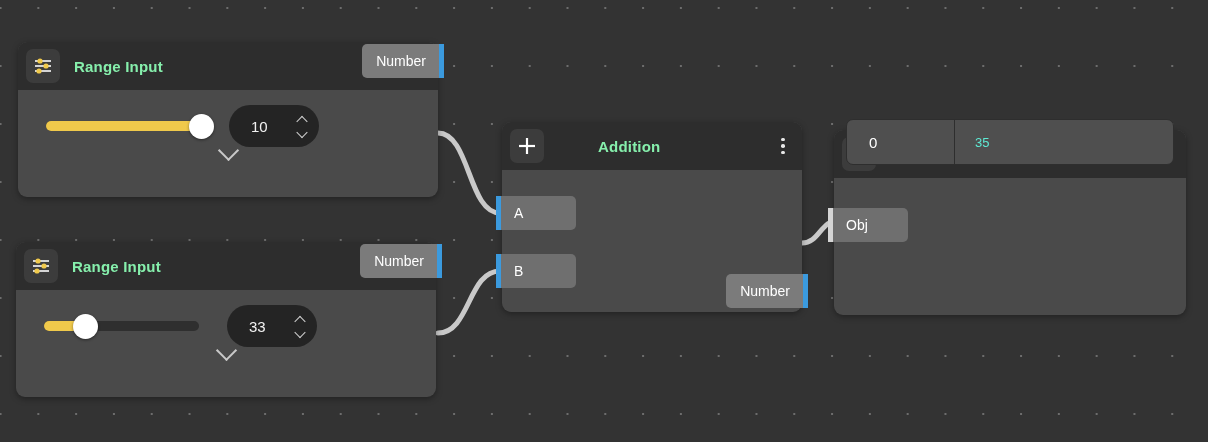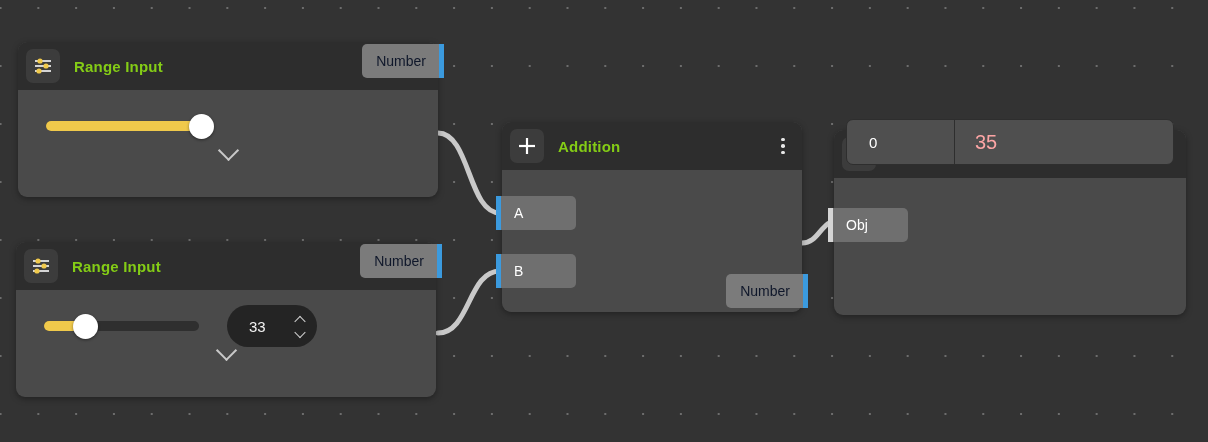--- a/index.html
+++ b/index.html
@@ -51,21 +51,21 @@
     width: 34px; height: 34px;
     border-radius: 7px;
     background: #3c3c3c;
     display: flex;
     align-items: center;
     justify-content: center;
     flex: 0 0 auto;
   }
   .node-title {
     margin-left: 14px;
-    color: #84cc16;
+    color: #86efac;
     font-size: 15px;
     font-weight: bold;
     letter-spacing: .2px;
     flex: 1 1 auto;
     white-space: nowrap;
   }
   .hdr-btn {
     width: 26px; height: 30px;
     display: flex; align-items: center; justify-content: center;
     flex: 0 0 auto;
@@ -145,21 +145,21 @@
   
   .port-out {
     position: absolute;
     height: 34px;
     background: #7b7b7b;
     border-radius: 5px 0 0 5px;
     display: flex;
     align-items: center;
     justify-content: center;
     padding: 0 14px;
-    color: #0f172a;
+    color: #ffffff;
     font-size: 14px;
   }
   .port-out .pin {
     position: absolute;
     right: -4px; top: 0;
     width: 5px; height: 34px;
     background: #3b9ade;
   }
 
   .port-in {
@@ -194,21 +194,21 @@
     position: absolute;
     left: 3px; top: -2px;
     width: 13px; height: 13px;
     border-left: 2px solid #c9c9c9;
     border-top: 2px solid #c9c9c9;
     transform: rotate(225deg);
   }
 
   
   .add-node { width: 300px; height: 190px; }
-  .add-node .node-header { background: #2d2d2d; }
+  .add-node .node-header { background: #2d2d2d; gap: 40px; }
 
   
   .panel-node { width: 352px; height: 185px; }
   .panel-table {
     position: absolute;
     left: 12px; right: 12px; bottom: 13px;
     height: 46px;
     display: flex;
     border: 1.5px solid #2e2e2e;
     border-radius: 7px;
@@ -220,22 +220,22 @@
     display: flex; align-items: center;
     padding-left: 22px;
     color: #ffffff;
     font-size: 15px;
     border-right: 1.5px solid #2e2e2e;
   }
   .panel-cell-val {
     flex: 1 1 auto;
     display: flex; align-items: center;
     padding-left: 20px;
-    color: #fca5a5;
-    font-size: 20px;
+    color: #5eead4;
+    font-size: 13px;
   }
   .pencil { width: 20px; height: 20px; }
 </style>
 </head>
 <body>
 
 <div id="canvas">
 
   <svg id="wires" viewBox="0 0 1208 442" width="1208" height="442">
     <path d="M 438 133 C 470 133 468 213 500 213" fill="none" stroke="#c9c9c9" stroke-width="5" stroke-linecap="round"></path>
@@ -263,20 +263,27 @@
             <i></i>
           </span>
       </span>
     </div>
     <div class="node-body">
       <div class="range-row">
         <div class="slider">
           <div class="slider-track"></div>
           <div class="slider-fill" style="width:100%"></div>
           <div class="slider-thumb" style="left:100%"></div>
+        </div>
+        <div class="num-input">
+          <span class="num-value">10</span>
+          <span class="steppers">
+            <span class="chev up"></span>
+            <span class="chev down"></span>
+          </span>
         </div>
       </div>
       <div class="port-out" style="right:-2px; top:-46px;">
         <span>Number</span>
         <span class="pin"></span>
       </div>
       <div class="expander">
         <span class="big-chev"></span>
       </div>
     </div>

